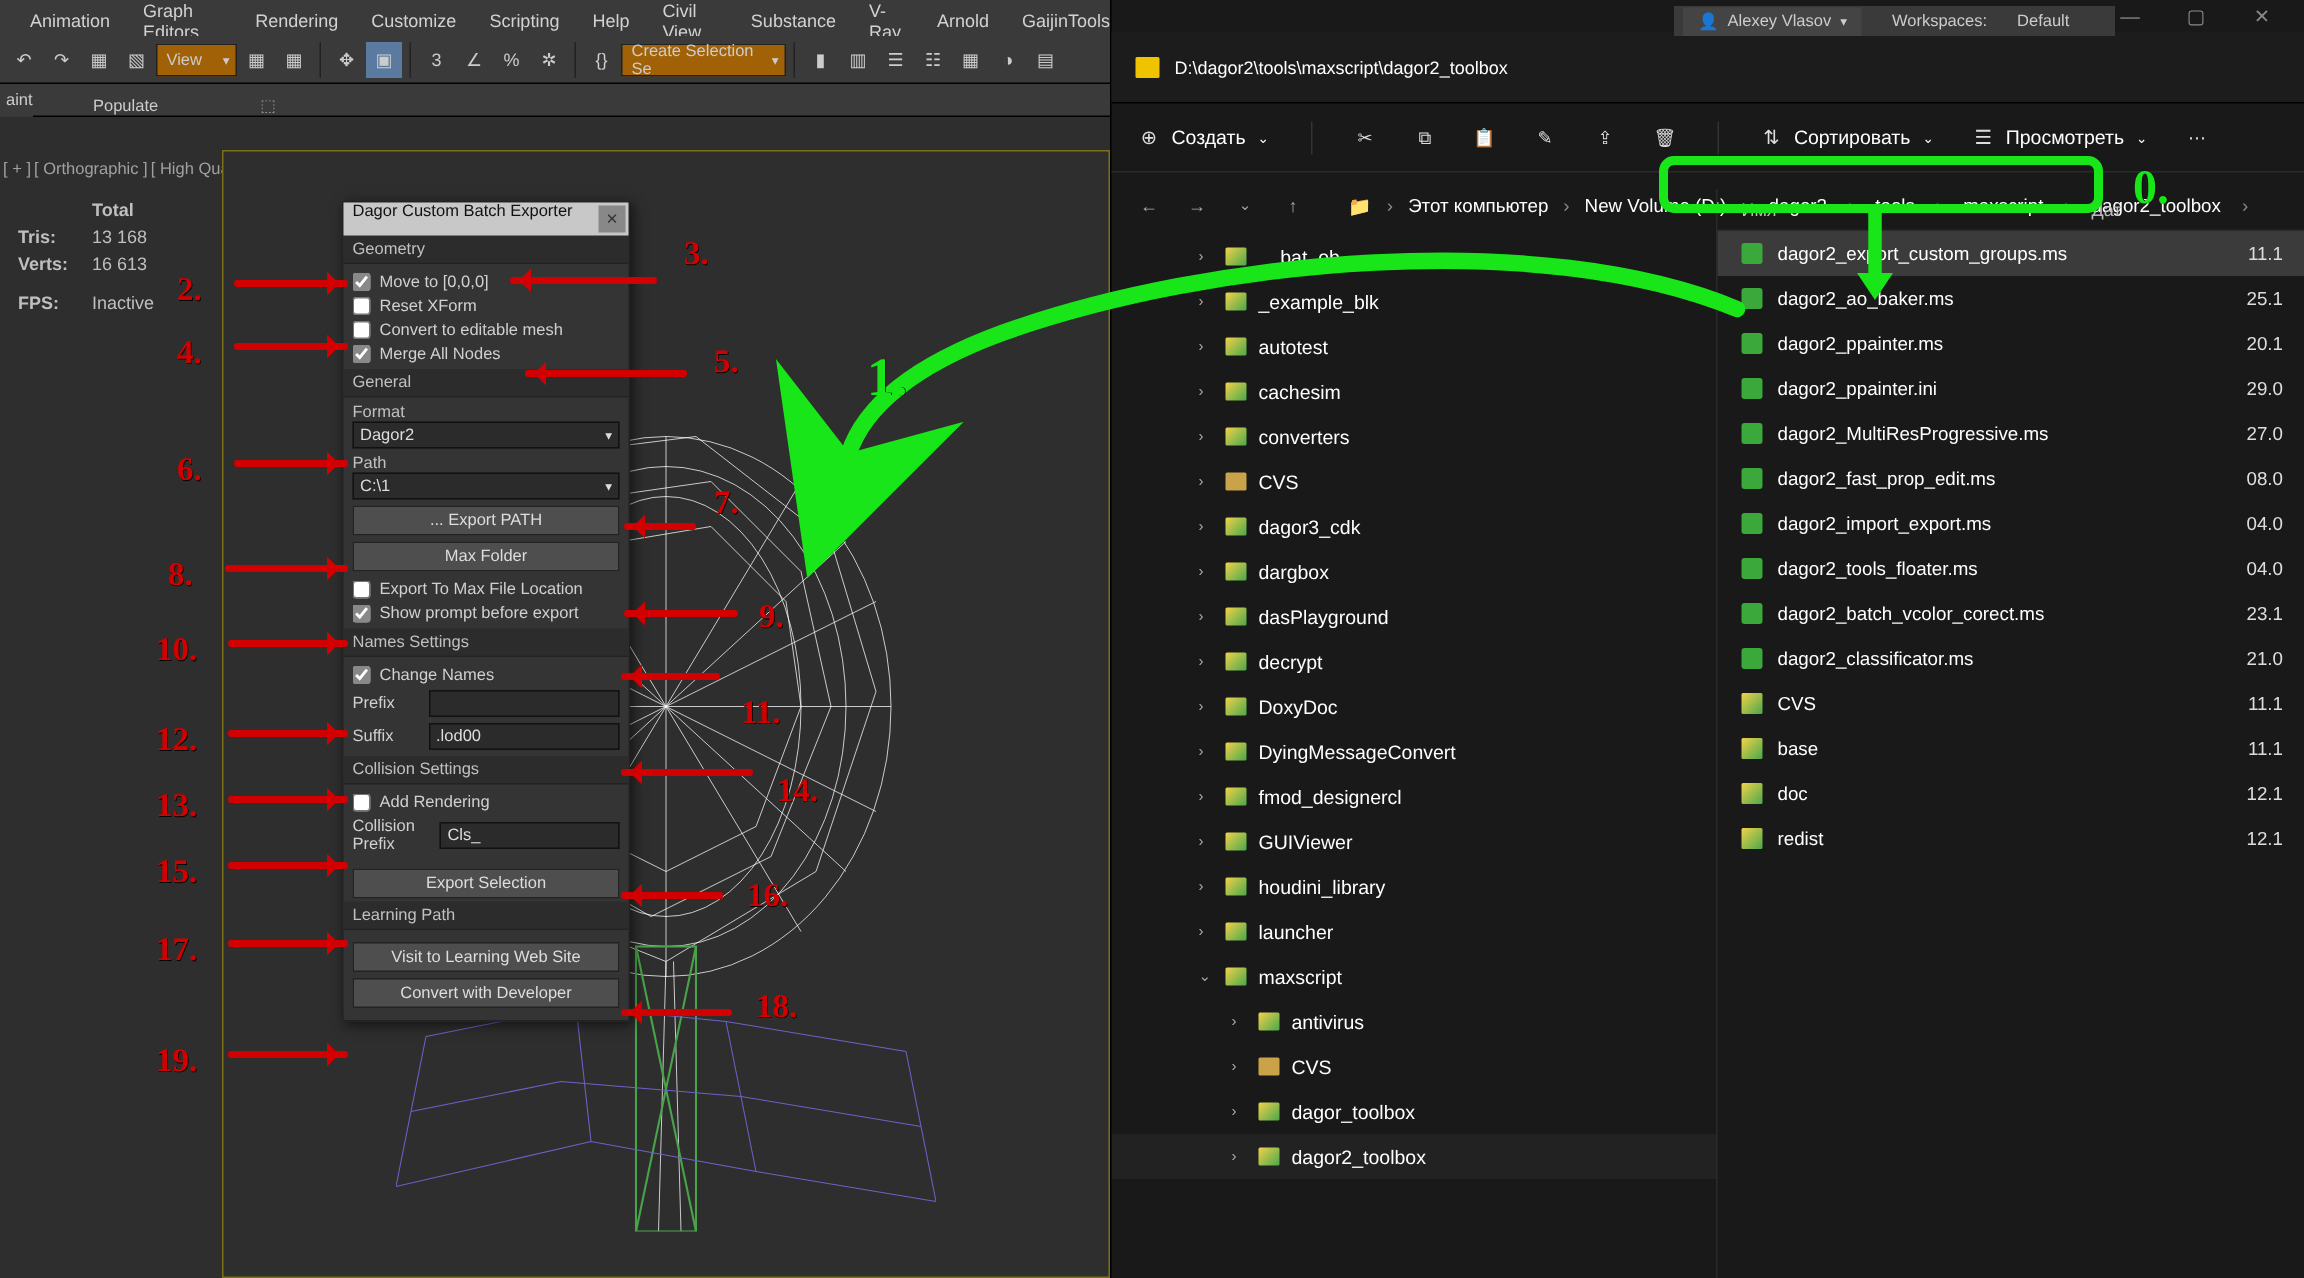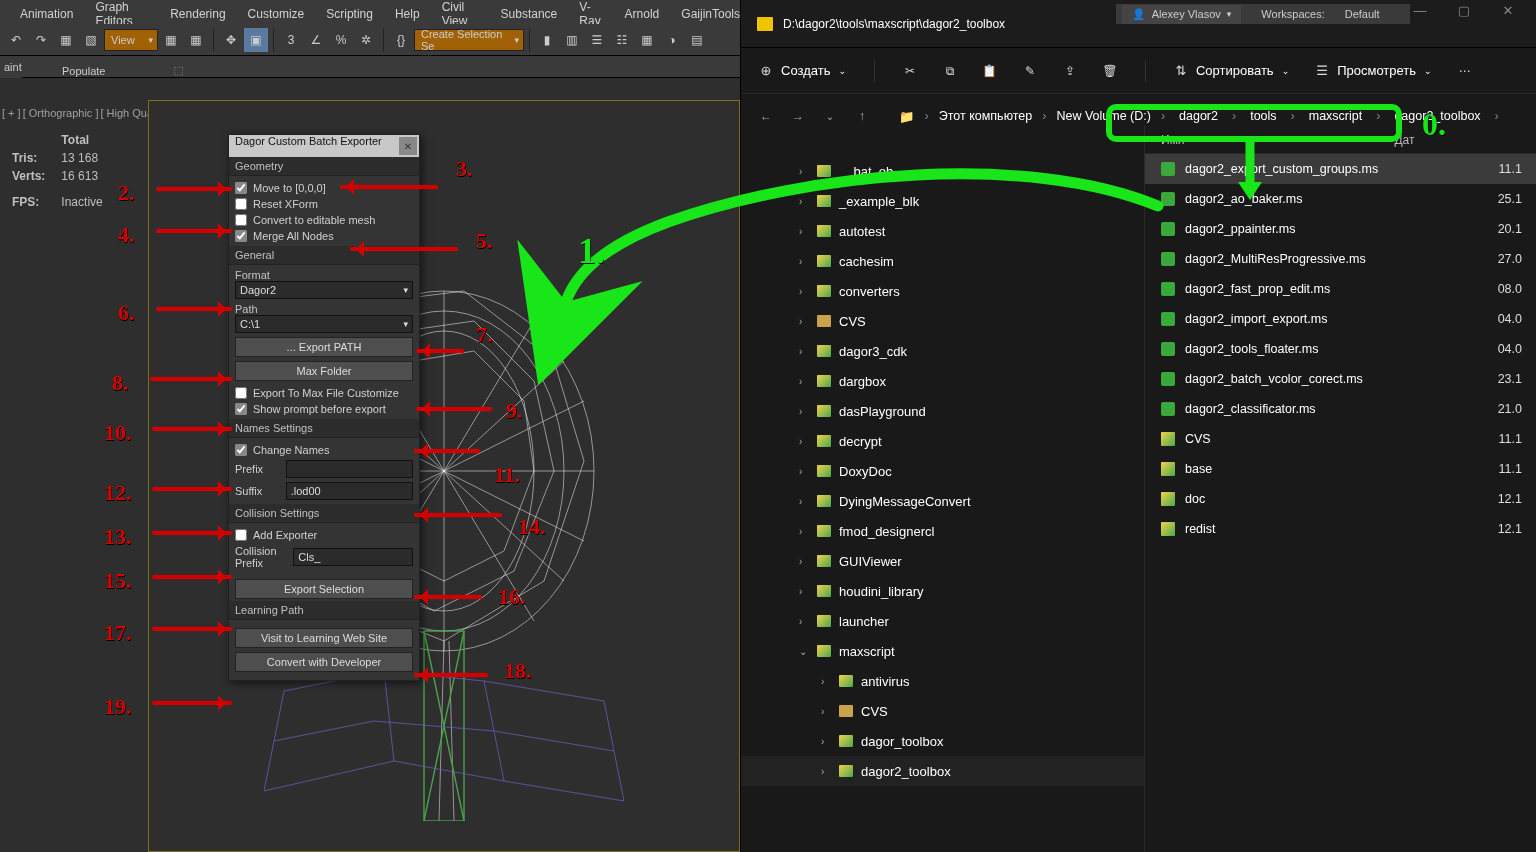--- a/index.html
+++ b/index.html
@@ -265,20 +265,21 @@
     background: #191919;
     border-left: 1px solid #000;
   }
   .ex-titlebar {
     height: 48px;
     background: #1c1c1c;
     display:flex; align-items:center;
     padding-left: 16px;
     gap: 10px;
     border-bottom: 1px solid #000;
+    margin-top: 21px;
   }
   .ex-titlebar .folder-ico {
     width:16px;height:14px;background:#f0c300;border-radius:1px;
   }
   .ex-titlebar .txt { color:#fff; font-size:12px; }
 
   .ex-cmdbar {
     height: 46px;
     display:flex; align-items:center;
     padding: 0 18px;
@@ -570,21 +571,21 @@
         <span>Dagor2</span>
       </div>
     <div class="sub" style="margin-top:4px">Path</div>
     <div class="dd">
         <span>C:\1</span>
       </div>
     <button class="btn">... Export PATH</button>
     <button class="btn">Max Folder</button>
     <label style="margin-top:4px">
         <input type="checkbox" style="">
-        <span>Export To Max File Customize</span>
+        <span>Export To Max File Location</span>
       </label>
     <label>
         <input type="checkbox" checked="" style="">
         <span>Show prompt before export</span>
       </label>
   </div>
   <div class="panel-h">Names Settings</div>
   <div class="panel">
     <label>
         <input type="checkbox" checked="" style="">
@@ -596,21 +597,21 @@
       </div>
     <div class="row">
         <span class="lbl">Suffix</span>
       <input type="text" value=".lod00" style="">
       </div>
   </div>
   <div class="panel-h">Collision Settings</div>
   <div class="panel">
     <label>
         <input type="checkbox" style="">
-        <span>Add Exporter</span>
+        <span>Add Rendering</span>
       </label>
     <div class="row">
         <span class="lbl" style="width:80px">Collision Prefix</span>
       <input type="text" value="Cls_" style="">
       </div>
     <button class="btn" style="margin-top:8px">Export Selection</button>
   </div>
   <div class="panel-h">Learning Path</div>
   <div class="panel" style="padding-bottom:8px">
     <button class="btn">Visit to Learning Web Site</button>
@@ -798,20 +799,25 @@
             <span class="file-name">dagor2_ao_baker.ms</span>
             <span class="date">25.1</span>
           </div>
           <div class="file-row">
             <span class="fico"></span>
             <span class="file-name">dagor2_ppainter.ms</span>
             <span class="date">20.1</span>
           </div>
           <div class="file-row">
             <span class="fico"></span>
+            <span class="file-name">dagor2_ppainter.ini</span>
+            <span class="date">29.0</span>
+          </div>
+          <div class="file-row">
+            <span class="fico"></span>
             <span class="file-name">dagor2_MultiResProgressive.ms</span>
             <span class="date">27.0</span>
           </div>
           <div class="file-row">
             <span class="fico"></span>
             <span class="file-name">dagor2_fast_prop_edit.ms</span>
             <span class="date">08.0</span>
           </div>
           <div class="file-row">
             <span class="fico"></span>

